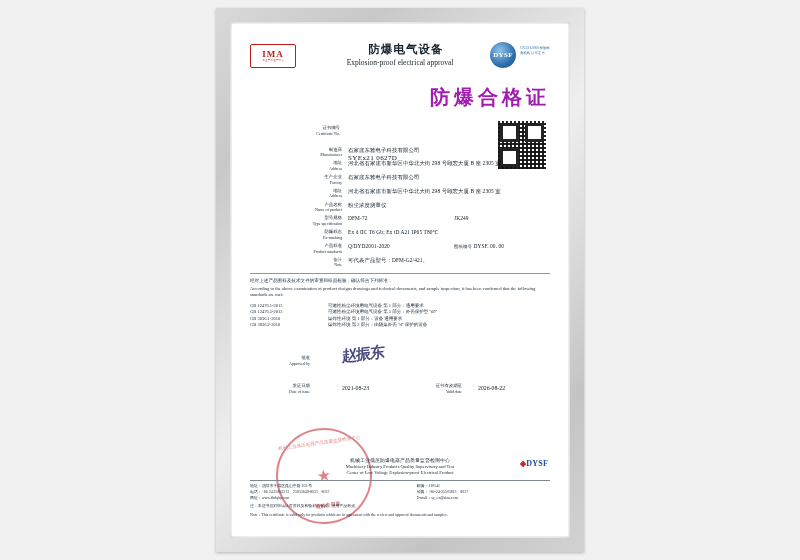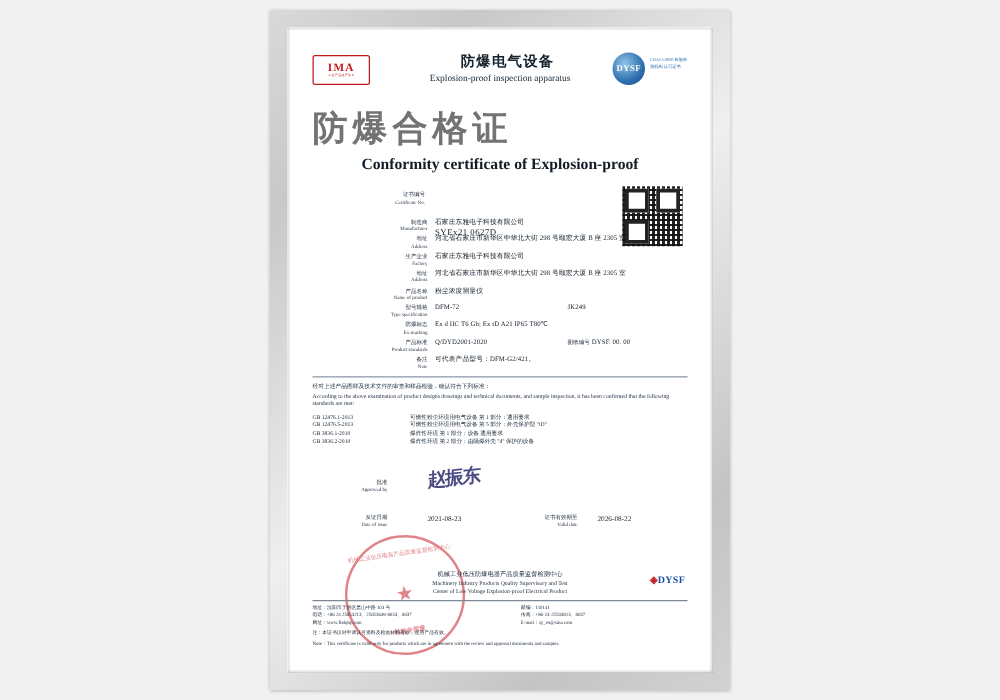--- a/index.html
+++ b/index.html
@@ -123,25 +123,25 @@
     position: absolute;
     left: 0; right: 0; top: 16px;
     text-align: center;
     font-size: 7.5px;
     color: #16242f;
   }
 
   
   .title-cn {
     margin-top: 8px;
-    text-align: left;
-    font-size: 28px;
+    text-align: right;
+    font-size: 20px;
     font-weight: bold;
     letter-spacing: 4px;
-    color: #737373;
+    color: #a21caf;
     font-family: "DejaVu Sans", sans-serif;
   }
   .title-en {
     margin-top: 2px;
     text-align: center;
     font-size: 12.5px;
     font-weight: bold;
     color: #101c26;
     font-family: "Liberation Serif", serif;
   }
@@ -422,27 +422,26 @@
 
   <div class="paper">
     <div class="cert">
 
       <div class="toprow">
         <div class="logo-ima">
           <div class="ima-t">IMA</div>
           <div class="ima-s">工业产品生产许可</div>
         </div>
         <div class="head-cn">防爆电气设备</div>
-        <div class="head-en">Explosion-proof inspection apparatus</div>
+        <div class="head-en">Explosion-proof electrical approval</div>
         <div class="logo-cnas">DYSF</div>
         <div class="logo-cnas-txt">CNAS L0000 检验检测机构 认可证书</div>
       </div>
 
       <div class="title-cn">防爆合格证</div>
-      <div class="title-en">Conformity certificate of Explosion-proof</div>
 
       <div class="certno">
         <div class="lab">
           <span class="lab-cn">证书编号</span>
           <span class="lab-en">Certificate No.</span>
         </div>
         <div class="val">SYEx21 0627D</div>
         <div class="qr">
             <div class="qr-bl"></div>
           </div>

